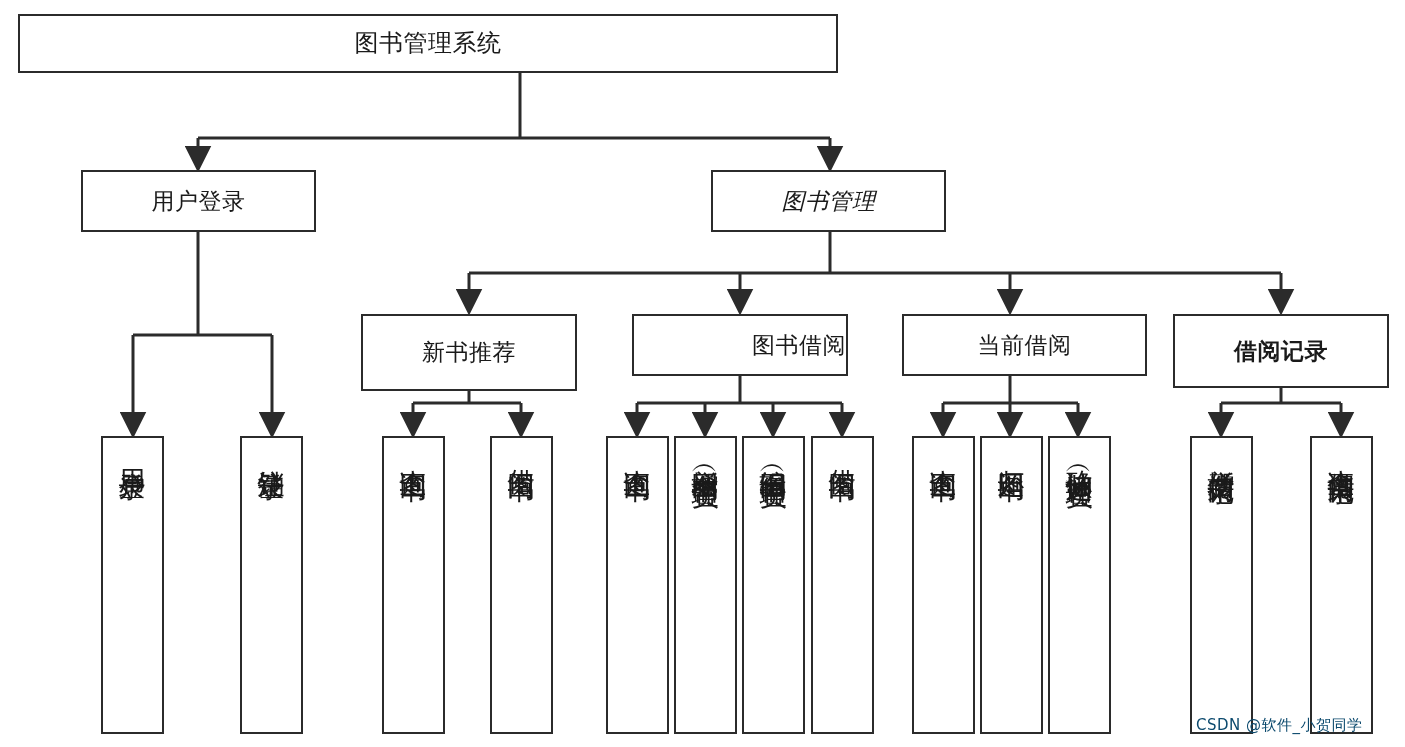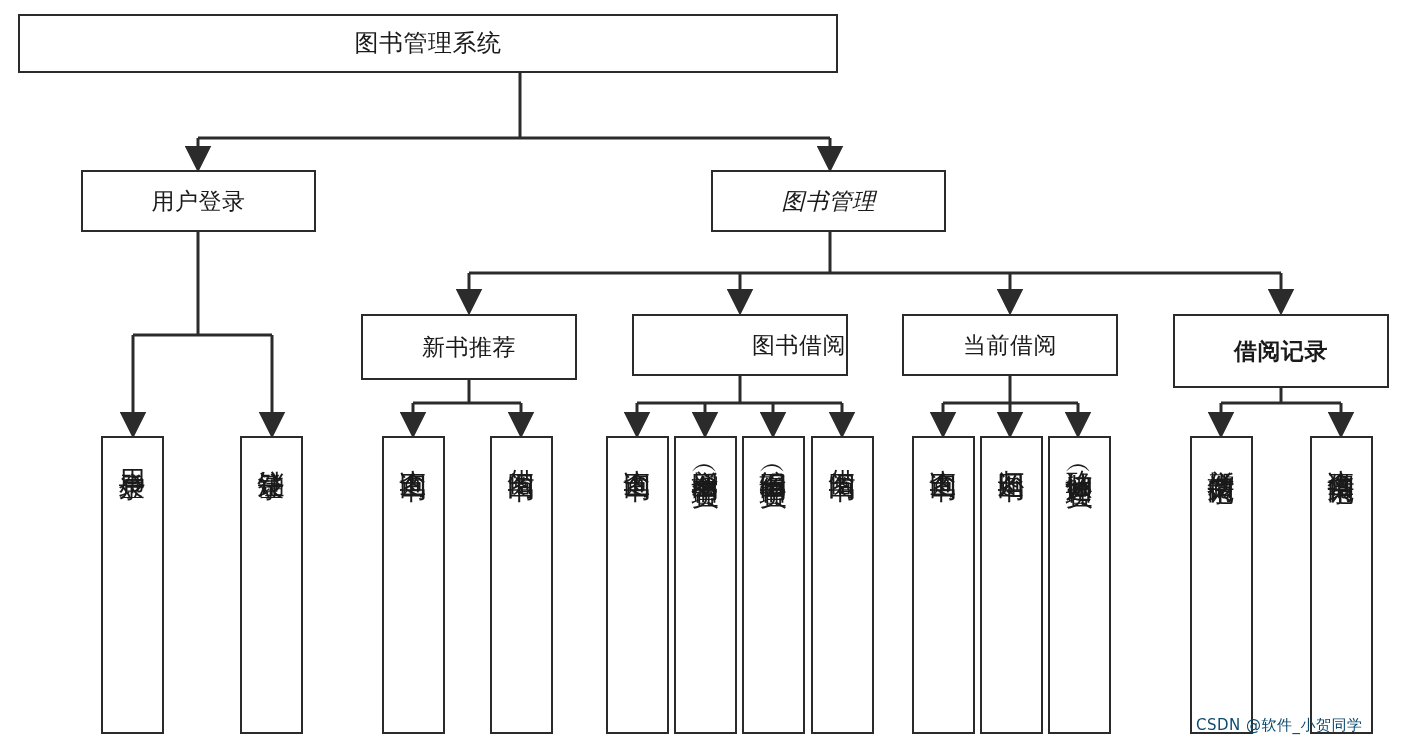--- a/index.html
+++ b/index.html
@@ -127,27 +127,27 @@
     <span class="node-label">图书管理系统</span>
   </div>
 
   <div class="node horiz" style="left:81px; top:170px; width:235px; height:62px;">
     <span class="node-label">用户登录</span>
   </div>
   <div class="node horiz" style="left:711px; top:170px; width:235px; height:62px;font-style:italic;">
     <span class="node-label">图书管理</span>
   </div>
 
-  <div class="node horiz" style="left:361px; top:314px; width:216px; height:66px;">
+  <div class="node horiz" style="left:361px; top:314px; width:216px; height:77px;">
     <span class="node-label">新书推荐</span>
   </div>
   <div class="node horiz" style="left:632px; top:314px; width:216px; height:62px;justify-content:flex-end;">
     <span class="node-label">图书借阅</span>
   </div>
-  <div class="node horiz" style="left:902px; top:314px; width:216px; height:62px;">
+  <div class="node horiz" style="left:902px; top:314px; width:245px; height:62px;">
     <span class="node-label">当前借阅</span>
   </div>
   <div class="node horiz" style="left:1173px; top:314px; width:216px; height:74px;font-weight:bold;">
     <span class="node-label">借阅记录</span>
   </div>
 
   <div class="node vert" style="left:101px; top:436px; width:63px; height:298px;">
     <span class="node-label">用户登录</span>
   </div>
   <div class="node vert" style="left:240px; top:436px; width:63px; height:298px;">

